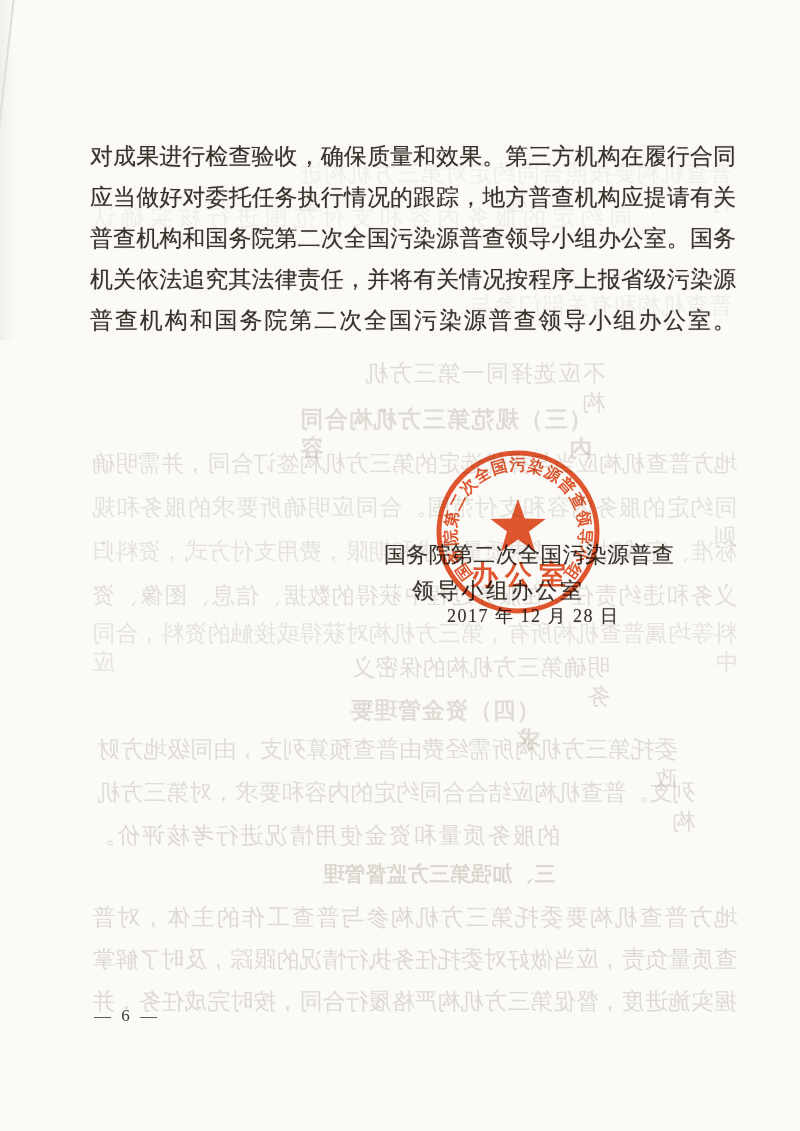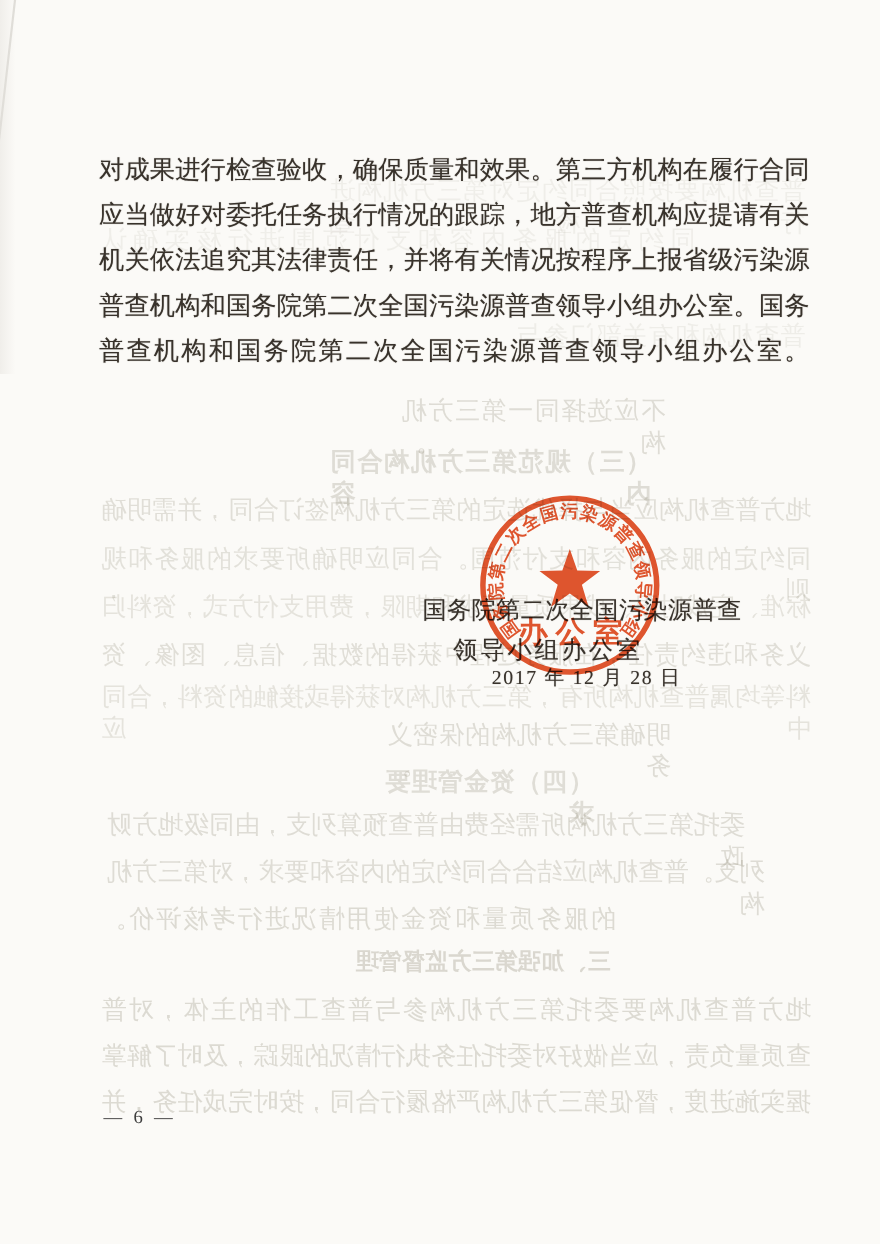--- a/index.html
+++ b/index.html
@@ -29,21 +29,21 @@
     position:absolute;transform:scaleX(-1);
     color:var(--ghost);font-size:23px;line-height:1.25;
     filter:blur(.4px);pointer-events:none;
   }
   
   .bodytext{
     position:absolute;left:90px;top:136px;width:646px;
     color:var(--ink);font-size:23px;line-height:41px;
     text-shadow:0 0 1px rgba(56,50,43,.45);
   }
-  .bodytext .line{text-align:justify;text-align-last:justify;height:41px;font-family:Liberation Mono, monospace;}
+  .bodytext .line{text-align:justify;text-align-last:justify;height:41px;}
   
   .sig{
     position:absolute;color:var(--ink);
     text-shadow:0 0 1px rgba(56,50,43,.4);
   }
   #sig-org1{left:384px;top:540px;width:290px;font-size:22px;text-align:justify;text-align-last:justify;}
   #sig-org2{left:412px;top:576px;width:170px;font-size:22px;text-align:justify;text-align-last:justify;}
   #sig-date{left:447px;top:604px;font-size:18px;letter-spacing:1.5px;}
   
   .seal{
@@ -88,22 +88,22 @@
       <div class="ghost" style="top: 822px; left: 92px; width: 468px; font-size: 23px; opacity: 0.28; text-align: justify; text-align-last: justify;">的服务质量和资金使用情况进行考核评价。</div>
       <div class="ghost" style="top: 861px; left: 323px; width: 232px; font-size: 21px; opacity: 0.3; font-weight: bold; text-align: justify; text-align-last: justify;">三、加强第三方监督管理</div>
       <div class="ghost" style="top: 904px; left: 92px; width: 645px; font-size: 23px; opacity: 0.28; text-align: justify; text-align-last: justify;">地方普查机构要委托第三方机构参与普查工作的主体，对普</div>
       <div class="ghost" style="top: 946px; left: 92px; width: 645px; font-size: 23px; opacity: 0.28; text-align: justify; text-align-last: justify;">查质量负责，应当做好对委托任务执行情况的跟踪，及时了解掌</div>
       <div class="ghost" style="top: 988px; left: 92px; width: 645px; font-size: 23px; opacity: 0.28; text-align: justify; text-align-last: justify;">握实施进度，督促第三方机构严格履行合同，按时完成任务，并</div>
     </div>
 
   <div class="bodytext">
     <div class="line">对成果进行检查验收，确保质量和效果。第三方机构在履行合同</div>
     <div class="line">应当做好对委托任务执行情况的跟踪，地方普查机构应提请有关</div>
+    <div class="line">普查机构和国务院第二次全国污染源普查领导小组办公室。国务</div>
     <div class="line">机关依法追究其法律责任，并将有关情况按程序上报省级污染源</div>
-    <div class="line">普查机构和国务院第二次全国污染源普查领导小组办公室。国务</div>
     <div class="line">普查机构和国务院第二次全国污染源普查领导小组办公室。</div>
   </div>
 
   <div id="sig-org1" class="sig">国务院第二次全国污染源普查</div>
   <div id="sig-org2" class="sig">领导小组办公室</div>
   <div id="sig-date" class="sig">2017 年 12 月 28 日</div>
 
   <svg class="seal" width="180" height="180" viewBox="0 0 180 180" aria-hidden="true">
     <circle class="seal-ring" cx="90" cy="86" r="79"></circle>
     <path id="seal-arc-path" d="M 44.7 128.3 A 62 62 0 1 1 135.3 128.3" fill="none"></path>

